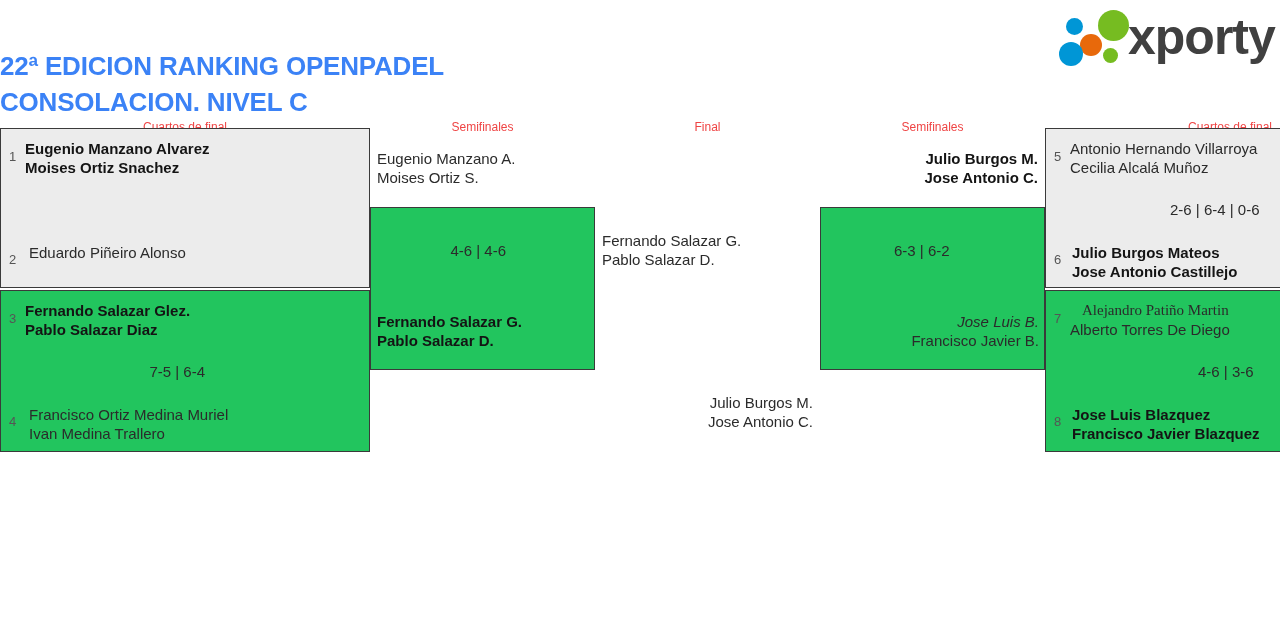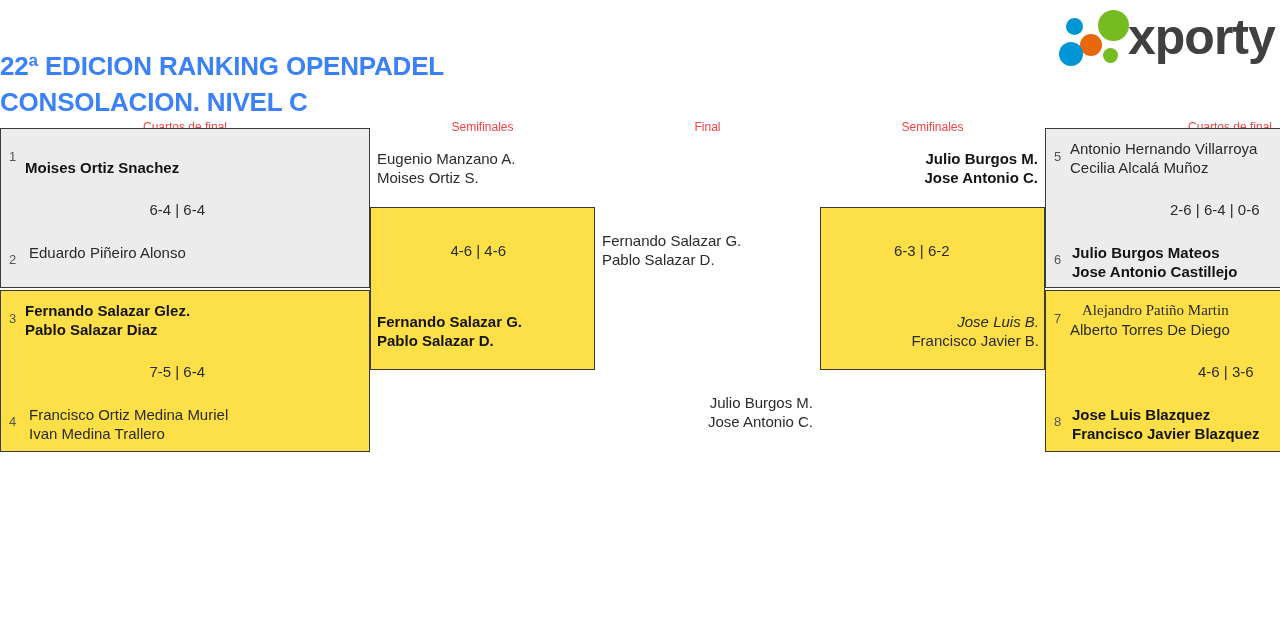--- a/index.html
+++ b/index.html
@@ -79,21 +79,21 @@
   .rh-3 { left: 820px;  width: 225px; }
   .rh-4 { left: 1045px; width: 370px; text-align: center; }
 
   
   .bracket { position: absolute; left: 0; top: 0; width: 1280px; height: 631px; }
 
   .match-box {
     position: absolute;
     box-sizing: border-box;
     border: 1px solid #3a3a3a;
-    background: #fde047;
+    background: #22c55e;
   }
   .match-box.shaded { background: #ececec; }
 
   .seed {
     position: absolute;
     font-size: 13px;
     line-height: 16px;
     color: #555555;
   }
 
@@ -147,23 +147,23 @@
 <div class="round-header rh-0">Cuartos de final</div>
 <div class="round-header rh-1">Semifinales</div>
 <div class="round-header rh-2">Final</div>
 <div class="round-header rh-3">Semifinales</div>
 <div class="round-header rh-4">Cuartos de final</div>
 
 <div class="bracket">
 
   <div class="match-box shaded qf-l1">
     <span class="seed" style="left:8px; top:20px;">1</span>
+    <span class="team winner" style="left:24px; top:10px;">Eugenio Manzano Alvarez</span>
     <span class="team winner" style="left:24px; top:29px;">Moises Ortiz Snachez</span>
 
-    <span class="score align-right" style="left:24px; top:71px; width:180px;">6-4 | 6-4</span>
 
     <span class="seed" style="left:8px; top:123px;">2</span>
     <span class="team" style="left:28px; top:114px;">Eduardo Piñeiro Alonso</span>
     <span class="team" style="left:28px; top:128px;margin-top:40px;">Alvaro Iglesias</span>
   </div>
 
   <div class="match-box qf-l2">
     <span class="seed" style="left:8px; top:20px;">3</span>
     <span class="team winner" style="left:24px; top:10px;">Fernando Salazar Glez.</span>
     <span class="team winner" style="left:24px; top:29px;">Pablo Salazar Diaz</span>

